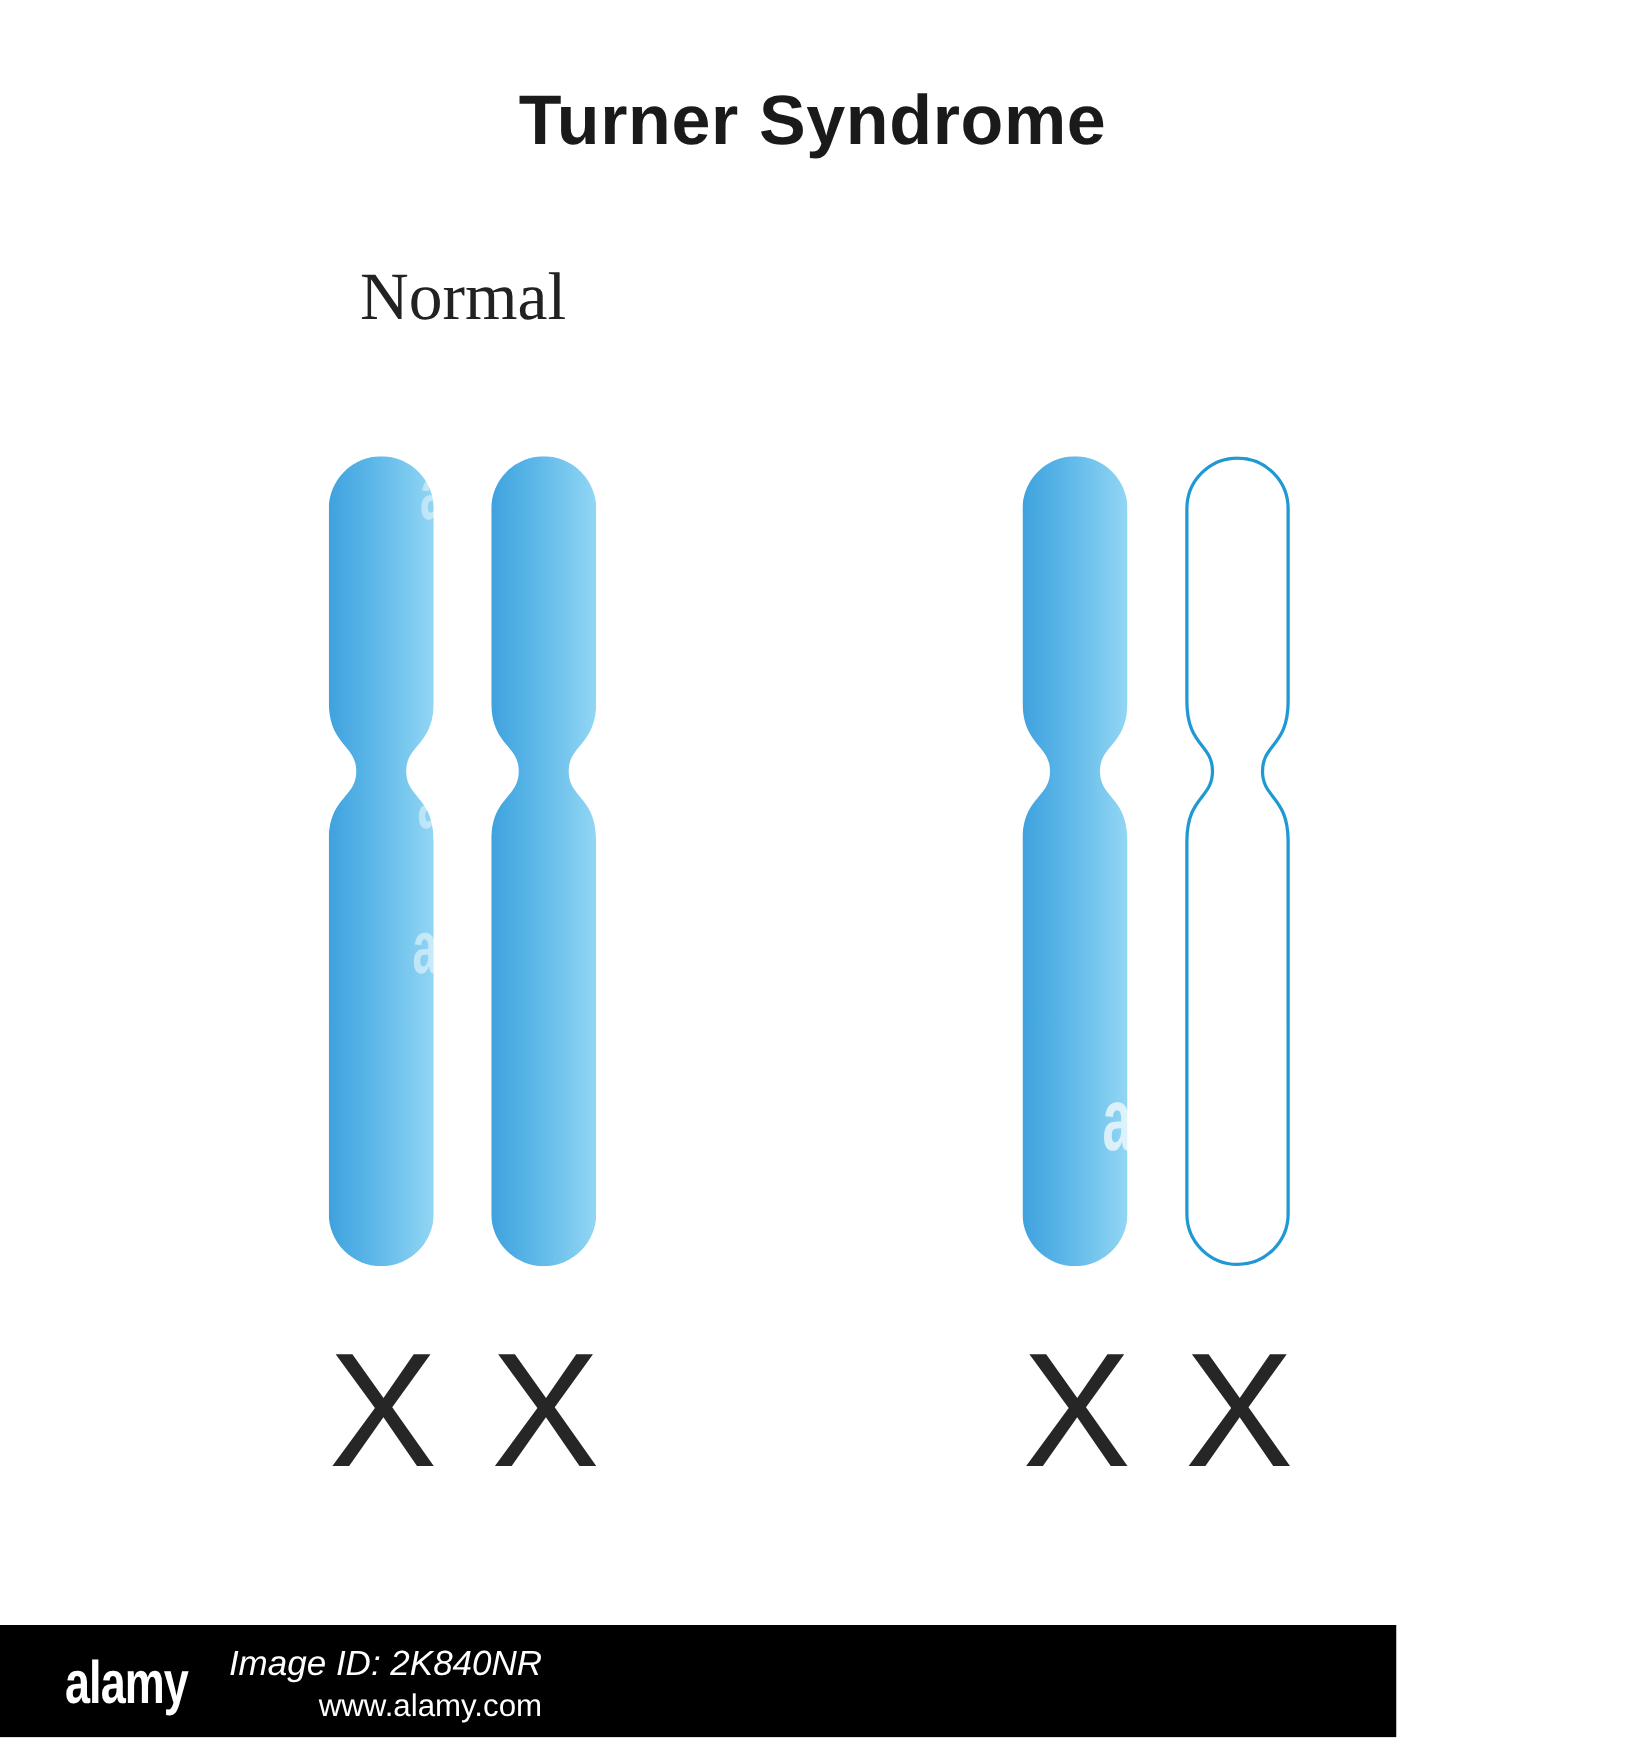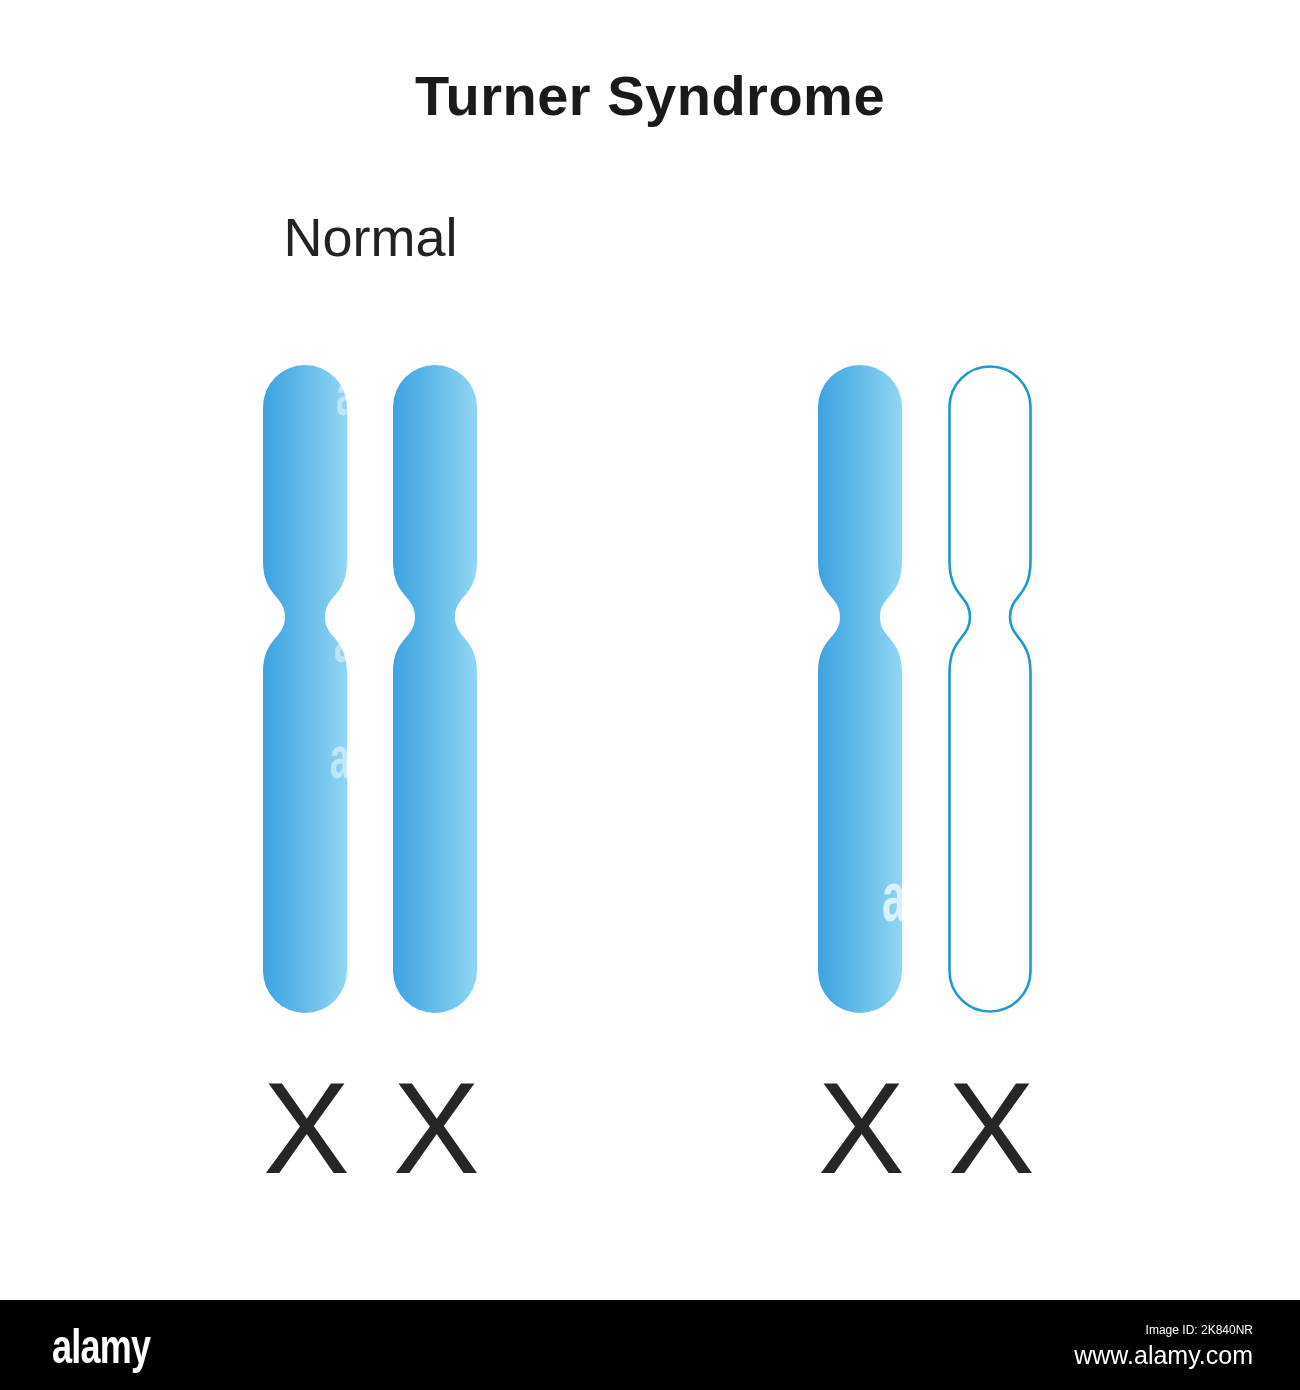--- a/index.html
+++ b/index.html
@@ -28,21 +28,21 @@
 
   .col-label {
     position: absolute;
     top: 210px;
     text-align: center;
     font-size: 54px;
     font-weight: 400;
     color: #222222;
     line-height: 1;
   }
-  .col-label.normal   { left: 263px; width: 215px; }
+  .col-label.normal   { left: 263px; width: 215px; font-family: Liberation Serif, serif; }
   .col-label.abnormal { left: 818px; width: 212px; }
 
   .chrom-group {
     position: absolute;
     top: 365px;
     display: flex;
     gap: 46px;
   }
   .chrom-group.normal   { left: 263px; }
   .chrom-group.abnormal { left: 818px; }
@@ -78,44 +78,43 @@
   }
   .wm1 { left: 336px; top: 365px; font-size: 60px; opacity: 0.45; }
   .wm2 { left: 334px; top: 612px; font-size: 60px; opacity: 0.45; }
   .wm3 { left: 330px; top: 728px; font-size: 60px; opacity: 0.5; }
   .wm4 { left: 882px; top: 861px; font-size: 71px; opacity: 0.7; }
 
   .footer {
     position: absolute;
     left: 0;
     top: 1300px;
-    width: 1300px;
+    width: 1117px;
     height: 90px;
     background: #000000;
     display: flex;
     align-items: center;
-    justify-content: space-between;
     box-sizing: border-box;
     padding: 4px 47px 0 52px;
   }
   .brand {
     color: #ffffff;
     font-size: 48px;
     font-weight: 700;
     letter-spacing: -1px;
     transform: scaleX(0.75);
     transform-origin: left center;
     line-height: 1;
   }
   .footer-right {
     text-align: right;
     color: #ffffff;
     line-height: 1.3;
   }
-  .footer-right .image-id { font-size: 12px; font-weight: 400; }
+  .footer-right .image-id { font-size: 28px; font-weight: 400; font-style: italic; }
   .footer-right .site-url { font-size: 25px; font-weight: 400; }
 </style>
 </head>
 <body>
 
 <div class="page">
 
   <svg width="0" height="0" style="position:absolute" aria-hidden="true">
     <defs>
       <linearGradient id="chromGrad" x1="0" y1="0" x2="1" y2="0">

